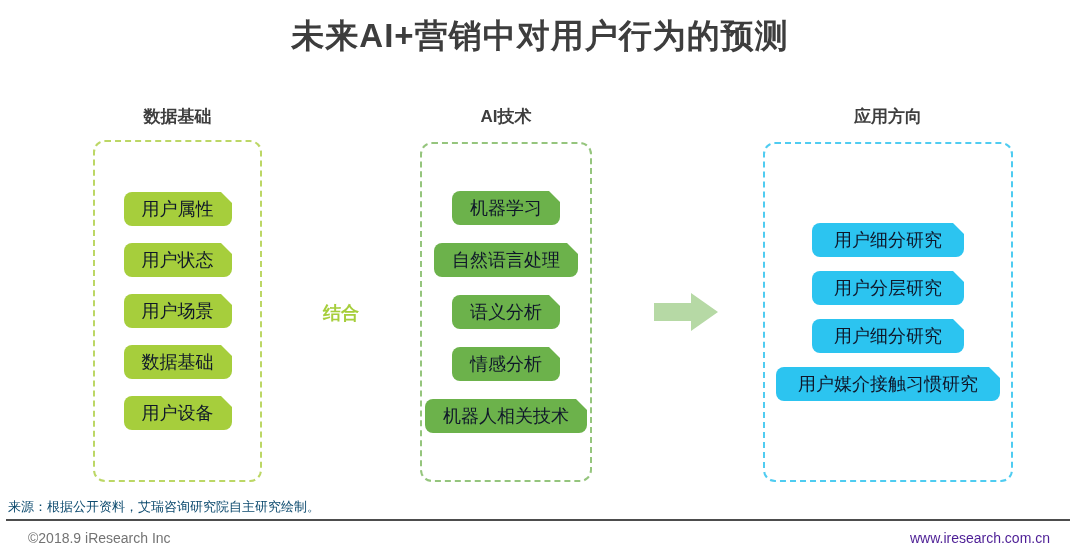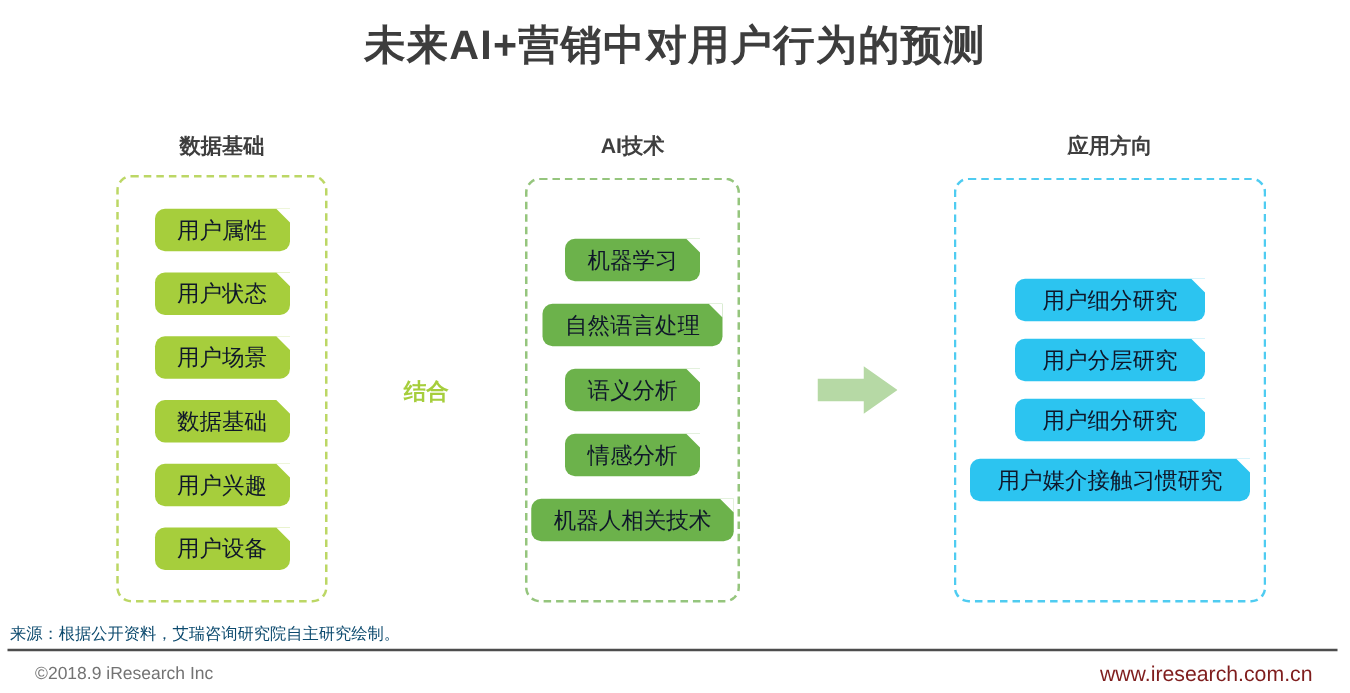--- a/index.html
+++ b/index.html
@@ -48,38 +48,37 @@
     position:absolute;left:8px;top:498px;font-size:13px;color:#0c4a6e;
   }
   .divider{
     position:absolute;left:6px;right:10px;top:519px;height:0;
     border-top:2px solid #4d4d4d;
   }
   .copyright{
     position:absolute;left:28px;top:530px;font-size:14px;color:#737373;
   }
   .website{
-    position:absolute;right:30px;top:530px;font-size:17px;color:#7f1d1d;
+    position:absolute;right:30px;top:530px;font-size:14px;color:#4c1d95;
   }
 </style>
 </head>
 <body>
 
 <h1 class="title">未来AI+营销中对用户行为的预测</h1>
 
 <div class="col-header hdr-1">数据基础</div>
 <div class="col-header hdr-2">AI技术</div>
 <div class="col-header hdr-3">应用方向</div>
 
 <div class="panel panel-1">
   <div class="box box-g1">用户属性</div>
   <div class="box box-g1">用户状态</div>
   <div class="box box-g1">用户场景</div>
   <div class="box box-g1">数据基础</div>
-  <div class="box box-g1">用户兴趣</div>
   <div class="box box-g1">用户设备</div>
 </div>
 
 <div class="combine">结合</div>
 
 <div class="panel panel-2">
   <div class="box box-g2">机器学习</div>
   <div class="box box-g2">自然语言处理</div>
   <div class="box box-g2">语义分析</div>
   <div class="box box-g2">情感分析</div>

